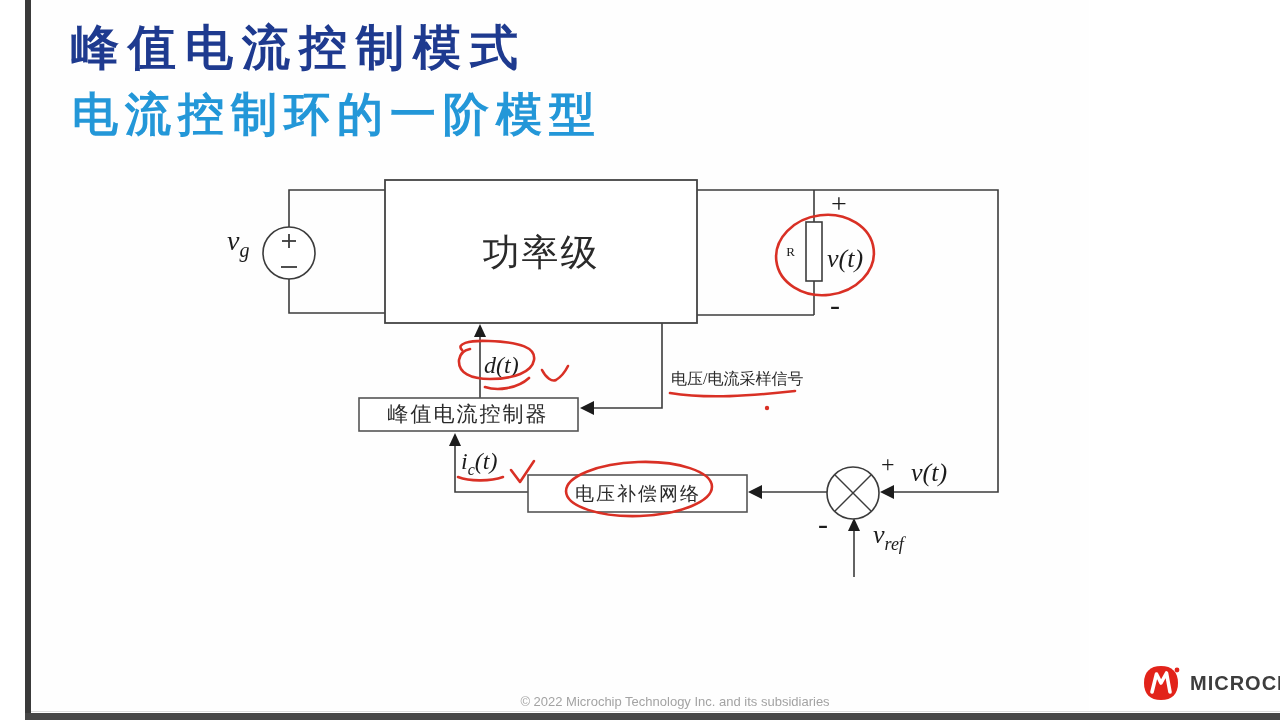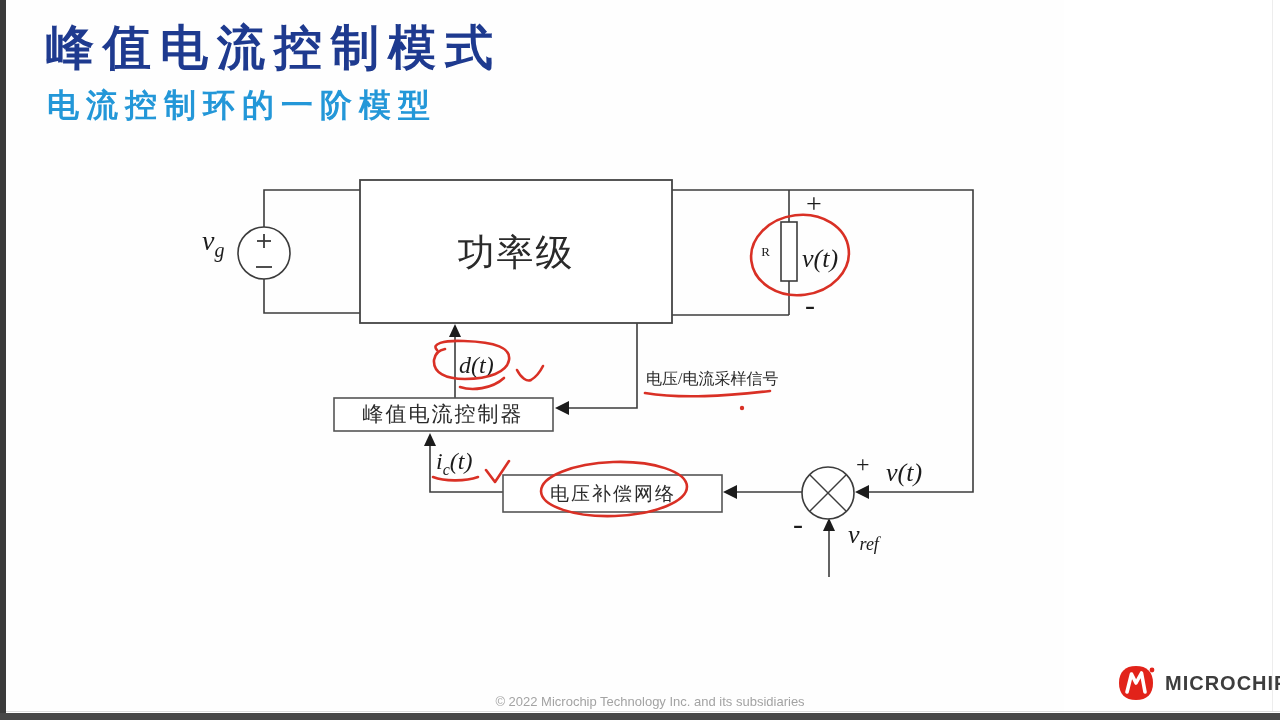--- a/index.html
+++ b/index.html
@@ -1,29 +1,29 @@
 <!DOCTYPE html>
 <html><head>
 <meta charset="utf-8">
 <style>
   html,body{margin:0;padding:0;}
   body{width:1280px;height:720px;overflow:hidden;background:#ffffff;
        font-family:"Liberation Sans",sans-serif;}
-  .slide{position:relative;width:1064px;height:720px;background:#fefefe;}
+  .slide{position:relative;width:1064px;height:720px;background:#fefefe;margin-left:25px;}
 
   .edge-left{position:absolute;left:0;top:0;width:6px;height:720px;background:#3a3a3a;}
   .edge-bottom{position:absolute;left:0;top:713px;width:1280px;height:7px;background:#474747;}
   .hairline-bottom{position:absolute;left:6px;top:711px;width:1274px;height:1px;background:#dcdcdc;}
   .hairline-right{position:absolute;left:1272px;top:0;width:1px;height:711px;background:#ededed;}
 
   .title{position:absolute;left:46px;top:16px;margin:0;
          font-family:"Liberation Serif","DejaVu Serif",serif;
          font-size:48px;font-weight:bold;color:#1e3a8f;letter-spacing:9px;white-space:nowrap;}
   .subtitle{position:absolute;left:47px;top:84px;margin:0;
-            font-size:32px;font-weight:bold;color:#2397d8;letter-spacing:7px;white-space:nowrap;}
+            font-size:46px;font-weight:bold;color:#2397d8;letter-spacing:7px;white-space:nowrap;}
 
   .diagram-svg{position:absolute;left:0;top:0;}
 
   .caption{position:absolute;left:650px;top:589px;transform:translateX(-50%);
            font-family:"Liberation Serif","DejaVu Serif",serif;
            font-size:30px;color:#1c1c1c;letter-spacing:3px;white-space:nowrap;}
 
   .footer{position:absolute;left:650px;top:694px;transform:translateX(-50%);
           font-size:13px;color:#a3a3a3;white-space:nowrap;}
 

